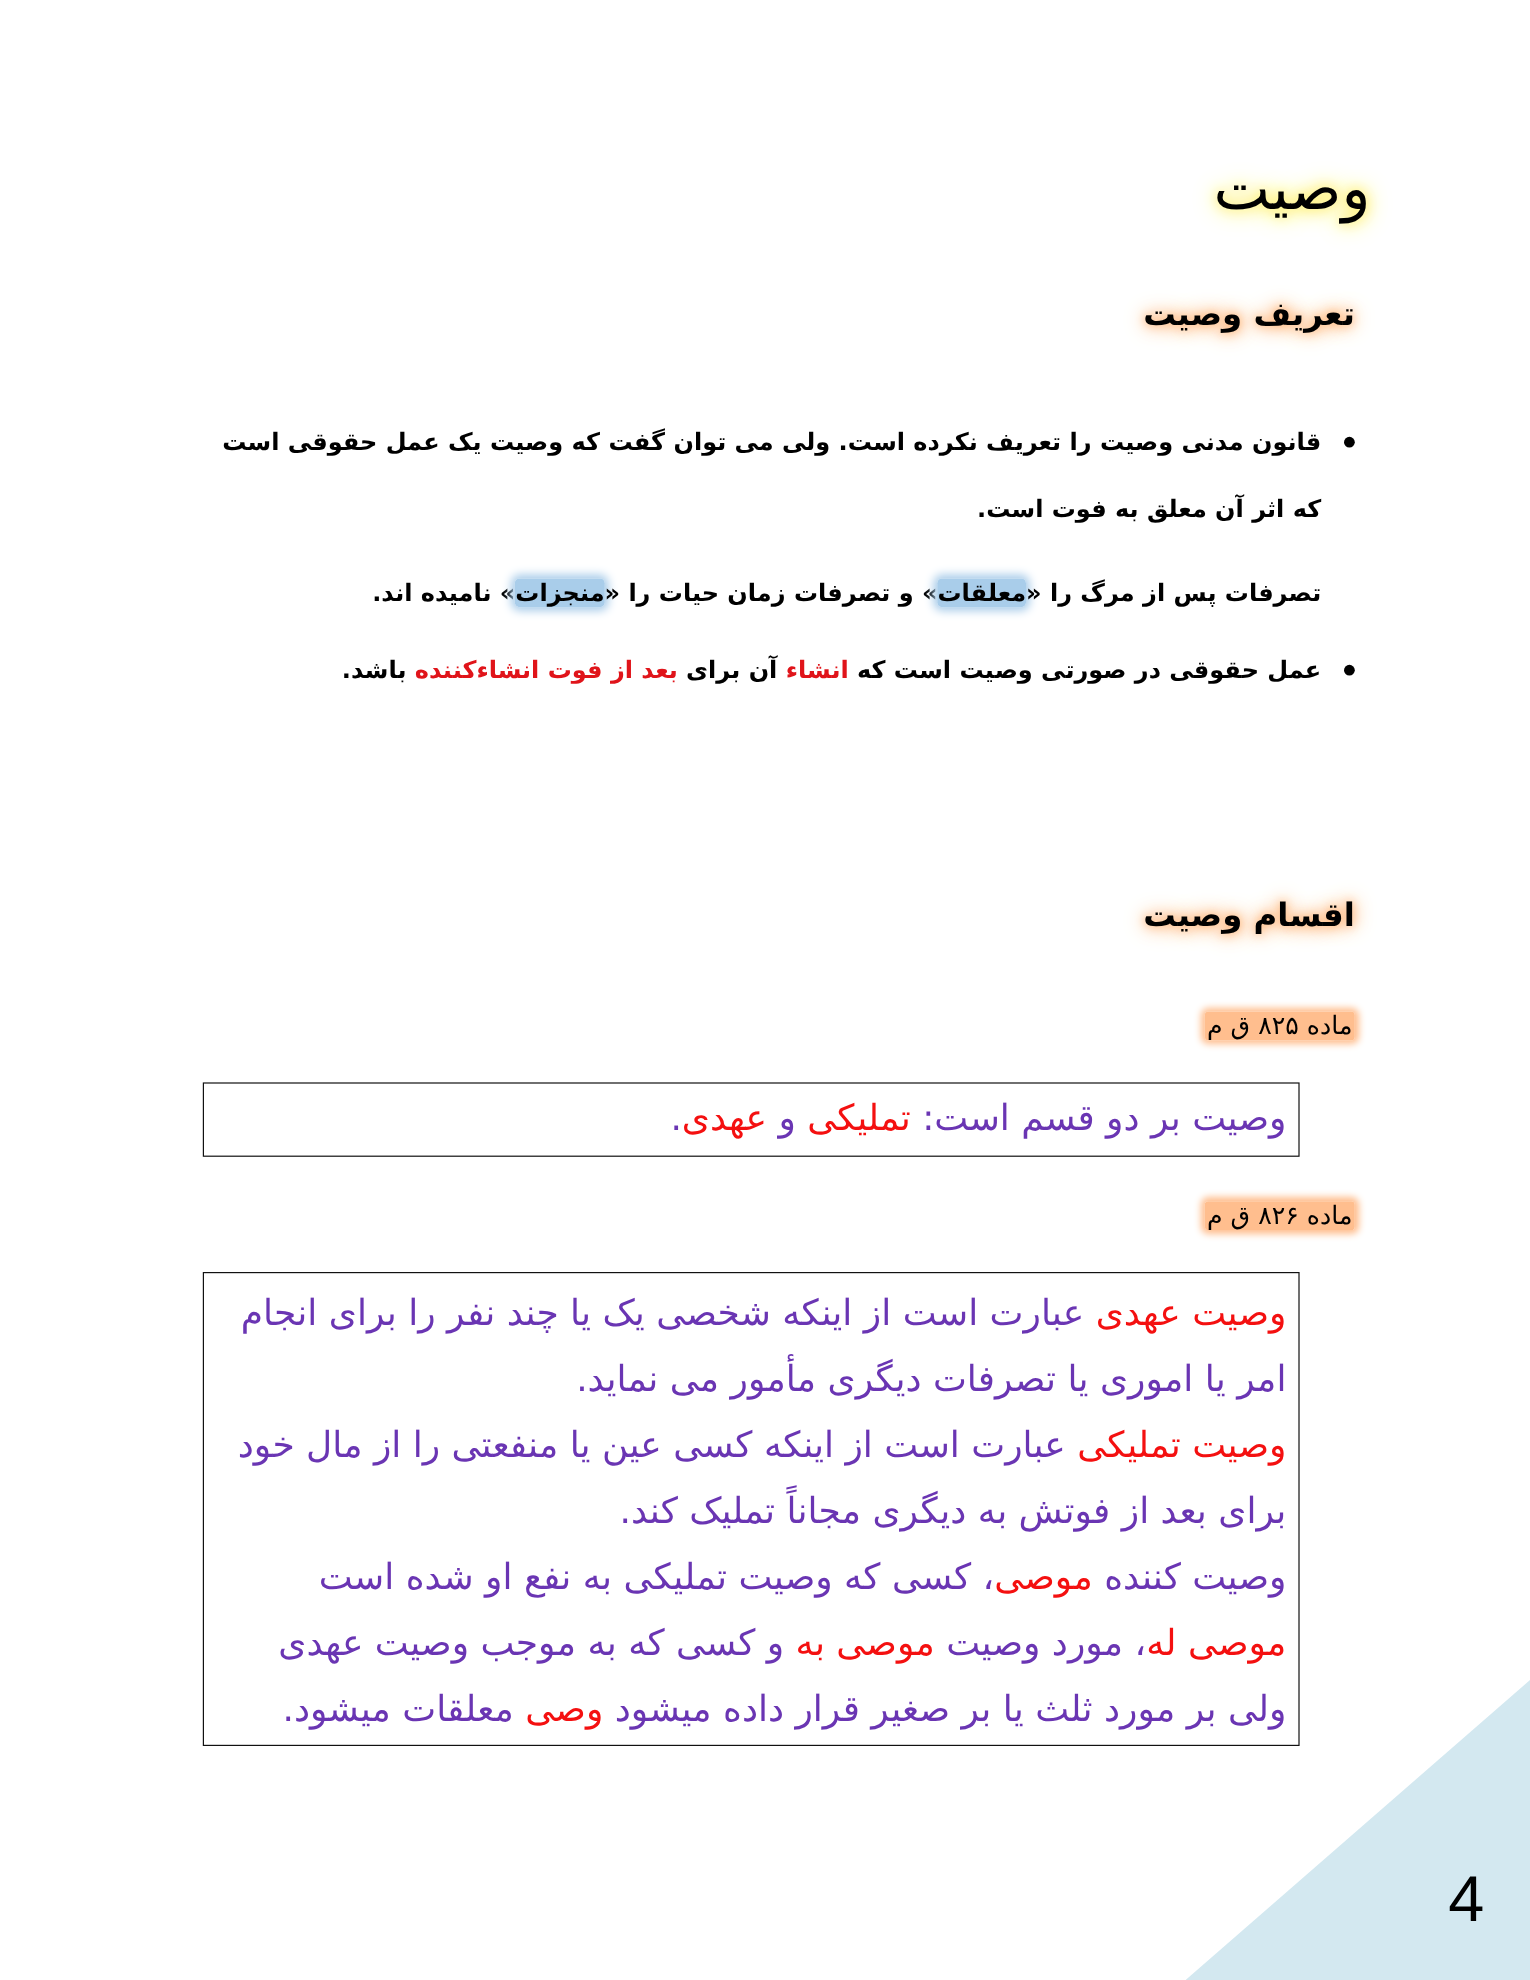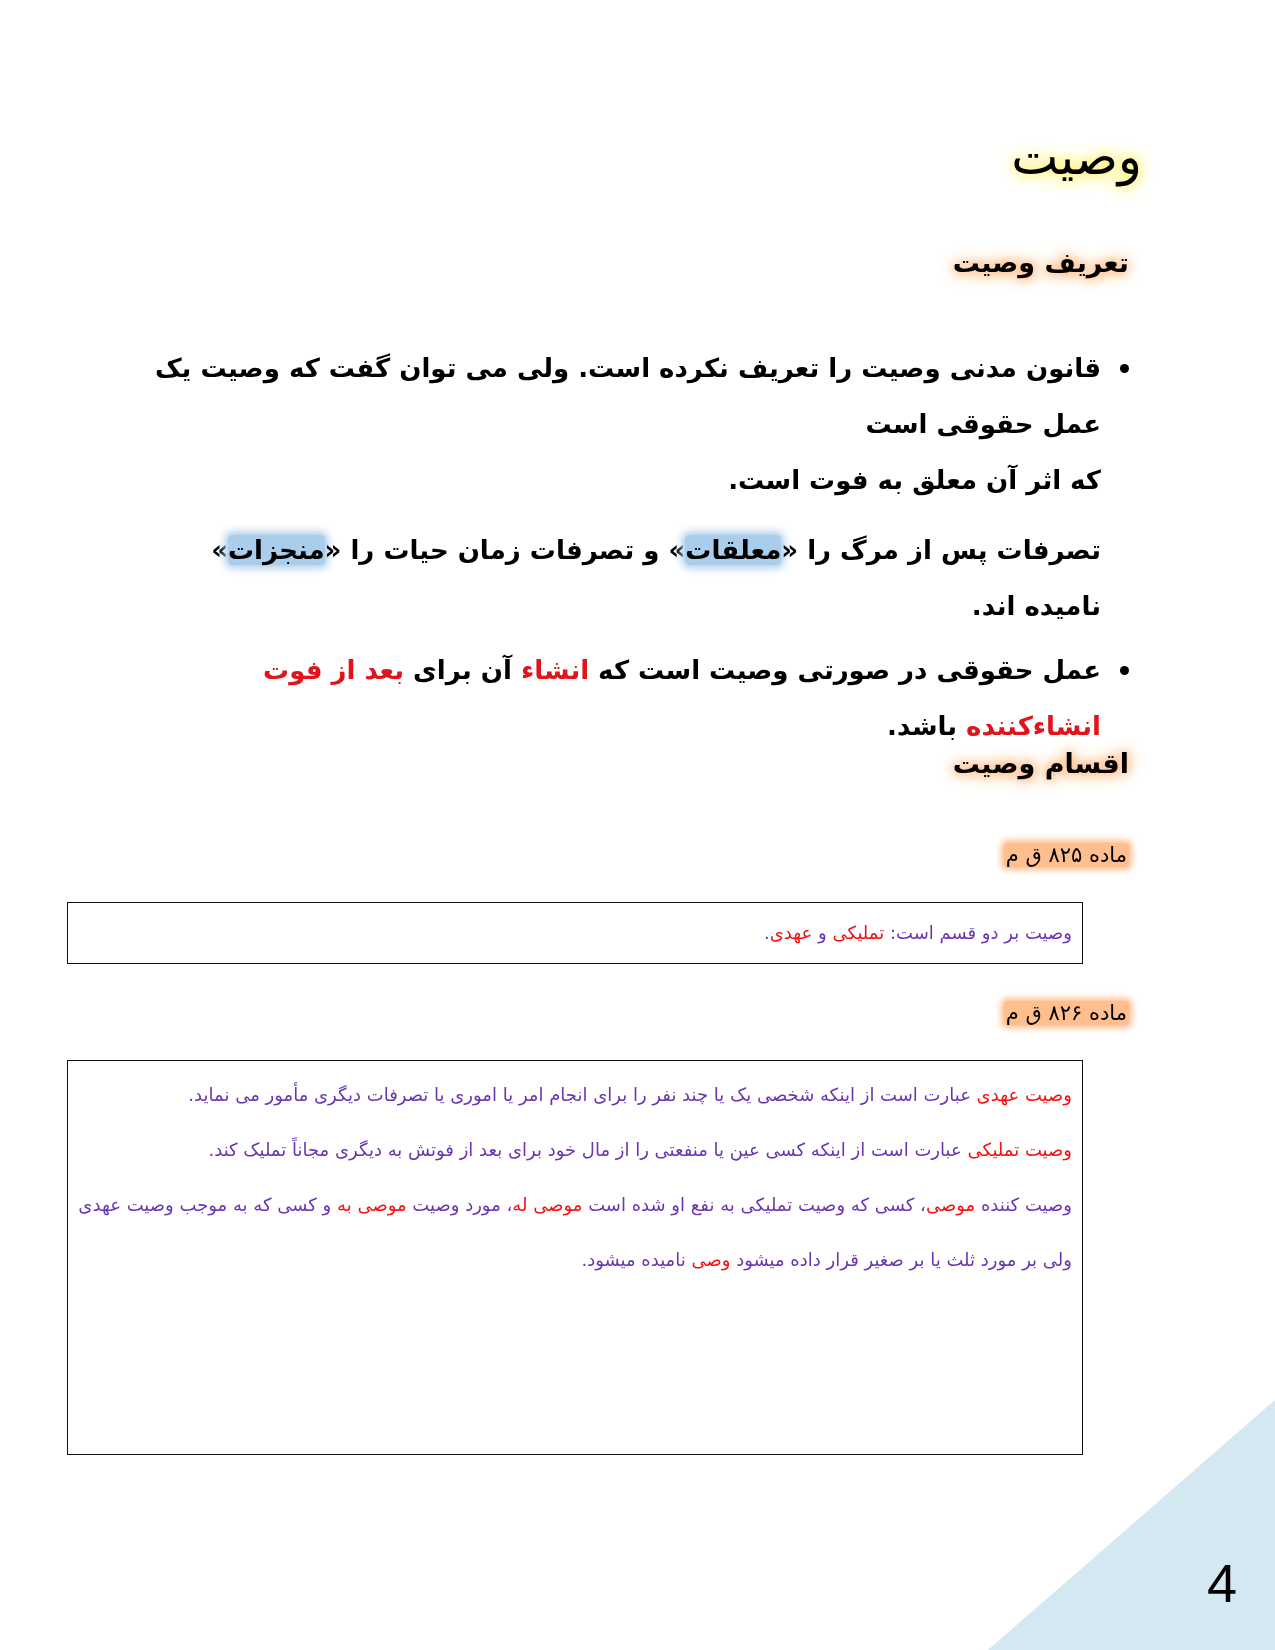--- a/index.html
+++ b/index.html
@@ -13,39 +13,39 @@
       position: absolute; right: 133px; top: 122px;
       font-size: 50px; font-weight: normal; margin: 0; line-height: 70px;
       text-shadow: 0 0 10px #fff27a, 0 0 16px #fff27a, 0 0 22px #fff59a;
     }
     .h2 {
       position: absolute; right: 146px; margin: 0;
       font-size: 27px; font-weight: bold; line-height: 40px;
       text-shadow: 0 0 8px #ffb77c, 0 0 14px #ffb77c, 0 0 20px #ffc79a;
     }
     .bullets { position: absolute; right: 146px; left: 140px; top: 340px; margin: 0; padding: 0; list-style: none; }
-    .bullets li { position: relative; font-size: 26px; font-weight: bold; line-height: 56px; padding-right: 28px; }
+    .bullets li { position: relative; font-size: 20px; font-weight: bold; line-height: 56px; padding-right: 28px; }
     .bullets li::before {
       content: ""; position: absolute; right: 0; top: 24px;
       width: 9px; height: 9px; border-radius: 50%; background: #000;
     }
     .bullets li.cont { padding-right: 28px; }
     .bullets li.cont::before { display: none; }
     .hl-yellow { background: #f0ee9a; box-shadow: 0 0 8px 3px #efe98e; border-radius: 4px; }
     .hl-blue { background: #a9cdea; box-shadow: 0 0 8px 3px #a7cbe9; border-radius: 4px; }
     .red { color: #e0141a; }
     .article-label {
       position: absolute; right: 146px; font-size: 21px; line-height: 30px;
       font-family: "DejaVu Sans", sans-serif;
     }
     .article-label span { background: #ffbe8e; box-shadow: 0 0 6px 3px #ffbe8e; border-radius: 3px; padding: 0 2px; }
     .box {
-      position: absolute; right: 192px; width: 1016px; left: auto;
+      position: absolute; right: 192px; width: 914px; left: auto;
       border: 1.5px solid #111; box-sizing: border-box;
-      color: #6a35b3; font-size: 18px; padding: 6px 10px 6px 10px;
+      color: #6a35b3; font-size: 30px; padding: 6px 10px 6px 10px;
     }
     .box1 { top: 902px; height: 62px; line-height: 48px; }
     .box2 { top: 1060px; height: 395px; line-height: 55px; }
     .box .r { color: #f41010; }
     .corner {
       position: absolute; right: 0; bottom: 0; width: 287px; height: 250px;
       background: #d3e8f0;
       clip-path: polygon(100% 0, 100% 100%, 0 100%);
     }
     .page-num {
@@ -92,19 +92,19 @@
   </div>
 
   <div class="box box2">
     <div>
       <span class="r">وصیت عهدی</span><span> عبارت است از اینکه شخصی یک یا چند نفر را برای انجام امر یا اموری یا تصرفات دیگری مأمور می نماید.</span>
     </div>
     <div>
       <span class="r">وصیت تملیکی</span><span> عبارت است از اینکه کسی عین یا منفعتی را از مال خود برای بعد از فوتش به دیگری مجاناً تملیک کند.</span>
     </div>
     <div>
-      <span>وصیت کننده </span><span class="r">موصی</span><span>، کسی که وصیت تملیکی به نفع او شده است </span><span class="r">موصی له</span><span>، مورد وصیت </span><span class="r">موصی به</span><span> و کسی که به موجب وصیت عهدی ولی بر مورد ثلث یا بر صغیر قرار داده میشود </span><span class="r">وصی</span><span> نامیده میشود.</span>
+      <span>وصیت کننده </span><span class="r">موصی</span><span>، کسی که وصیت تملیکی به نفع او شده است </span><span class="r">موصی له</span><span>، مورد وصیت </span><span class="r">موصی به</span><span> و کسی که به موجب وصیت عهدی ولی بر مورد ثلث یا بر صغیر قرار داده میشود </span><span class="r">وصی</span><span> معلقات میشود.</span>
     </div>
   </div>
 
   <div class="corner"></div>
   <div class="page-num">4</div>
 </div>
 
 </body></html>

